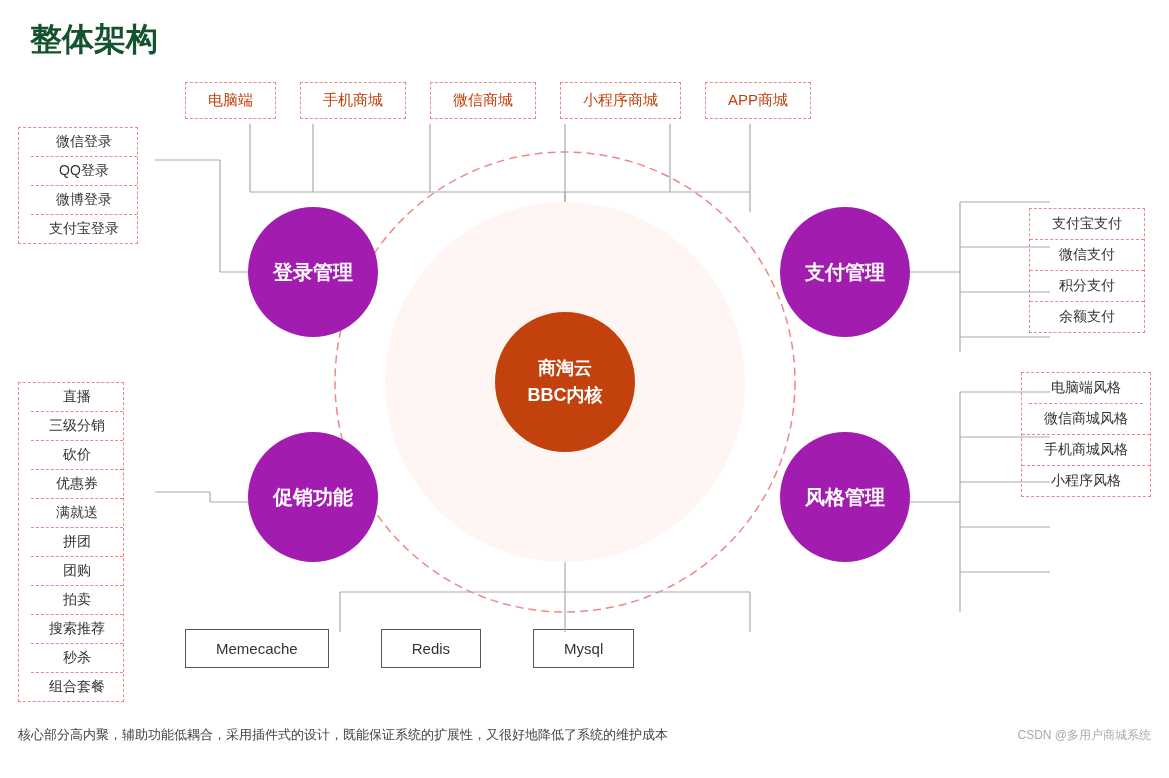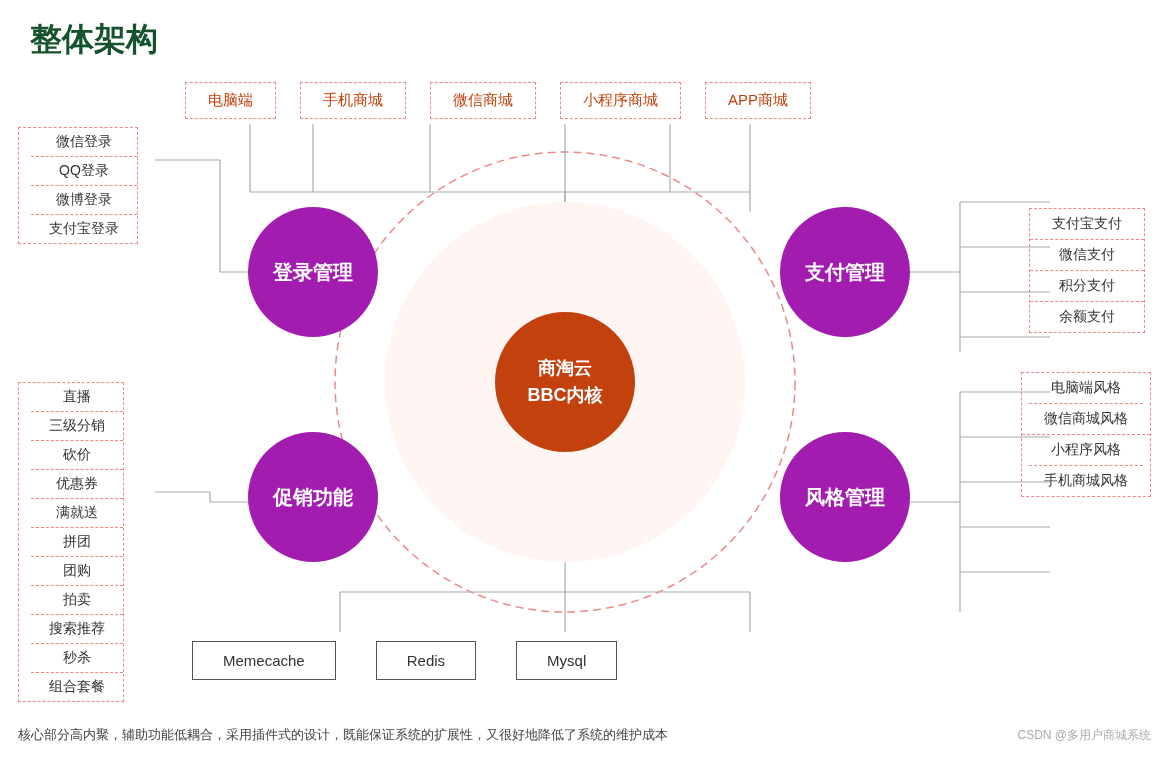--- a/index.html
+++ b/index.html
@@ -252,22 +252,22 @@
   <div class="right-col-pay" style="position:absolute; right:24px; top:108px;margin-top:28px;">
     <div class="right-item">支付宝支付</div>
     <div class="right-item">微信支付</div>
     <div class="right-item">积分支付</div>
     <div class="right-item">余额支付</div>
   </div>
 
   <div class="right-col-style" style="position:absolute; right:18px; top:300px;">
     <div class="right-item">电脑端风格</div>
     <div class="right-item">微信商城风格</div>
+    <div class="right-item">手机商城风格</div>
     <div class="right-item">小程序风格</div>
-    <div class="right-item">手机商城风格</div>
   </div>
 
   <div class="red-circle" style="width:130px;height:130px;left:248px;top:135px;">
     <span>登录管理</span>
   </div>
 
   <div class="red-circle" style="width:130px;height:130px;left:248px;top:360px;">
     <span>促销功能</span>
   </div>
 
@@ -279,21 +279,21 @@
     <span>风格管理</span>
   </div>
 
   <div class="core-label" style="top:210px; left:0; width:100%; text-align:center;">订单主核心模块</div>
 
   <div class="center-core" style="width:140px;height:140px;top:240px;left:495px;">
     <span style="white-space:pre-line;text-align:center;line-height:1.5;">商淘云
 BBC内核</span>
   </div>
 
-  <div class="bottom-row" style="position:absolute; bottom:72px; left:185px; display:flex; gap:40px;margin-left:7px;">
+  <div class="bottom-row" style="position:absolute; bottom:84px; left:185px; display:flex; gap:52px;">
     <div class="bottom-item">Memecache</div>
     <div class="bottom-item">Redis</div>
     <div class="bottom-item">Mysql</div>
   </div>
 
   <div class="footer-text">核心部分高内聚，辅助功能低耦合，采用插件式的设计，既能保证系统的扩展性，又很好地降低了系统的维护成本</div>
   <div class="watermark">CSDN @多用户商城系统</div>
 </div>
 
 </body></html>

